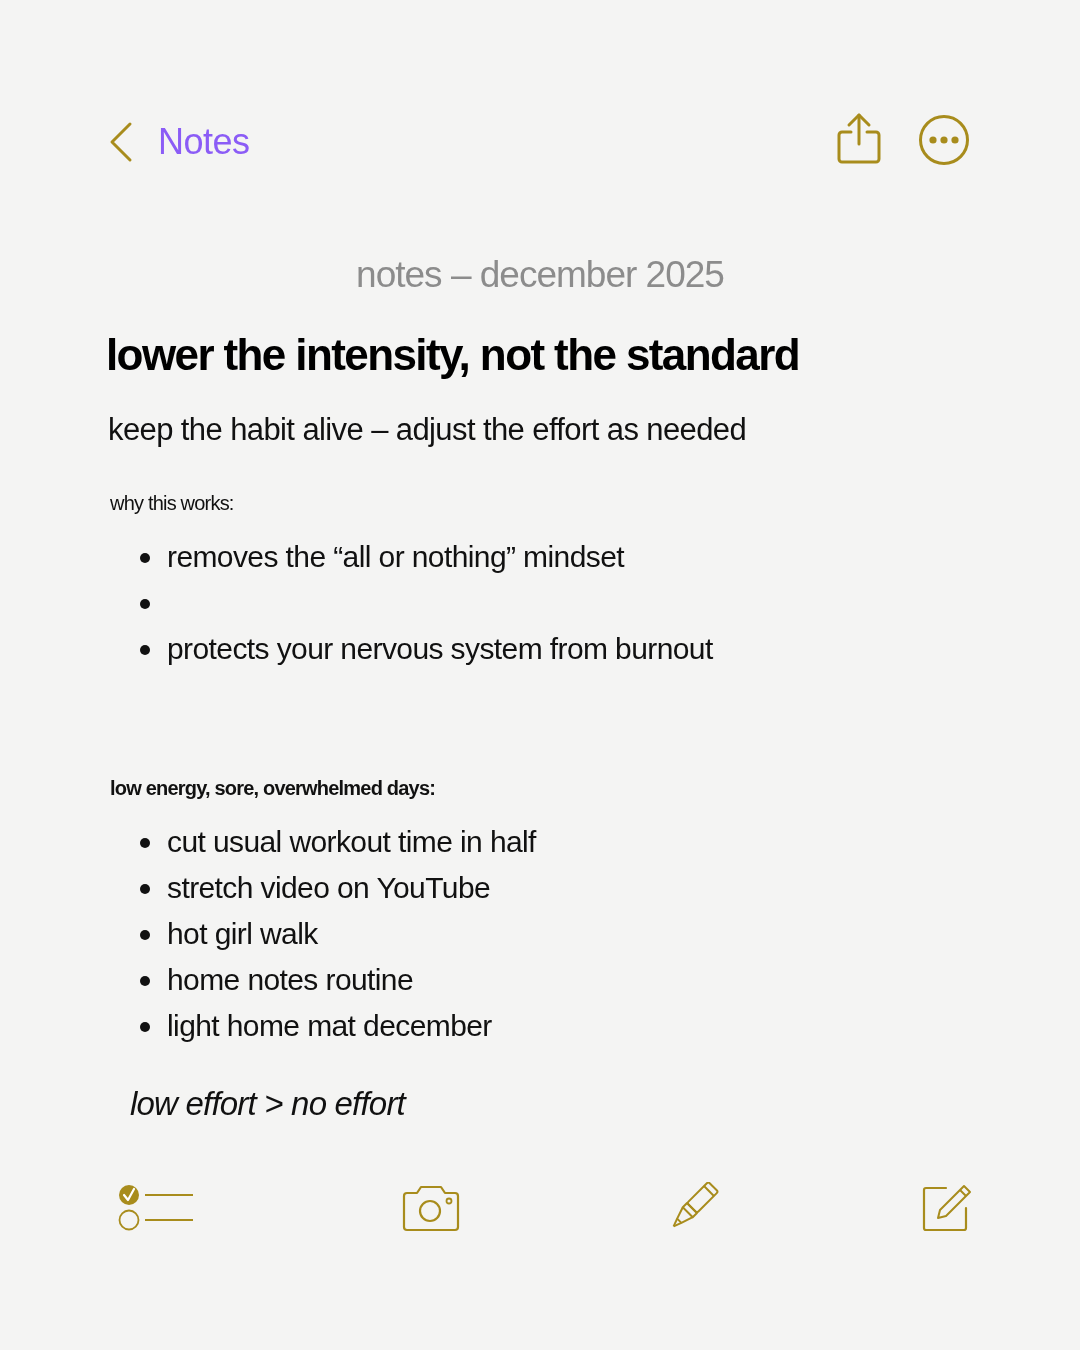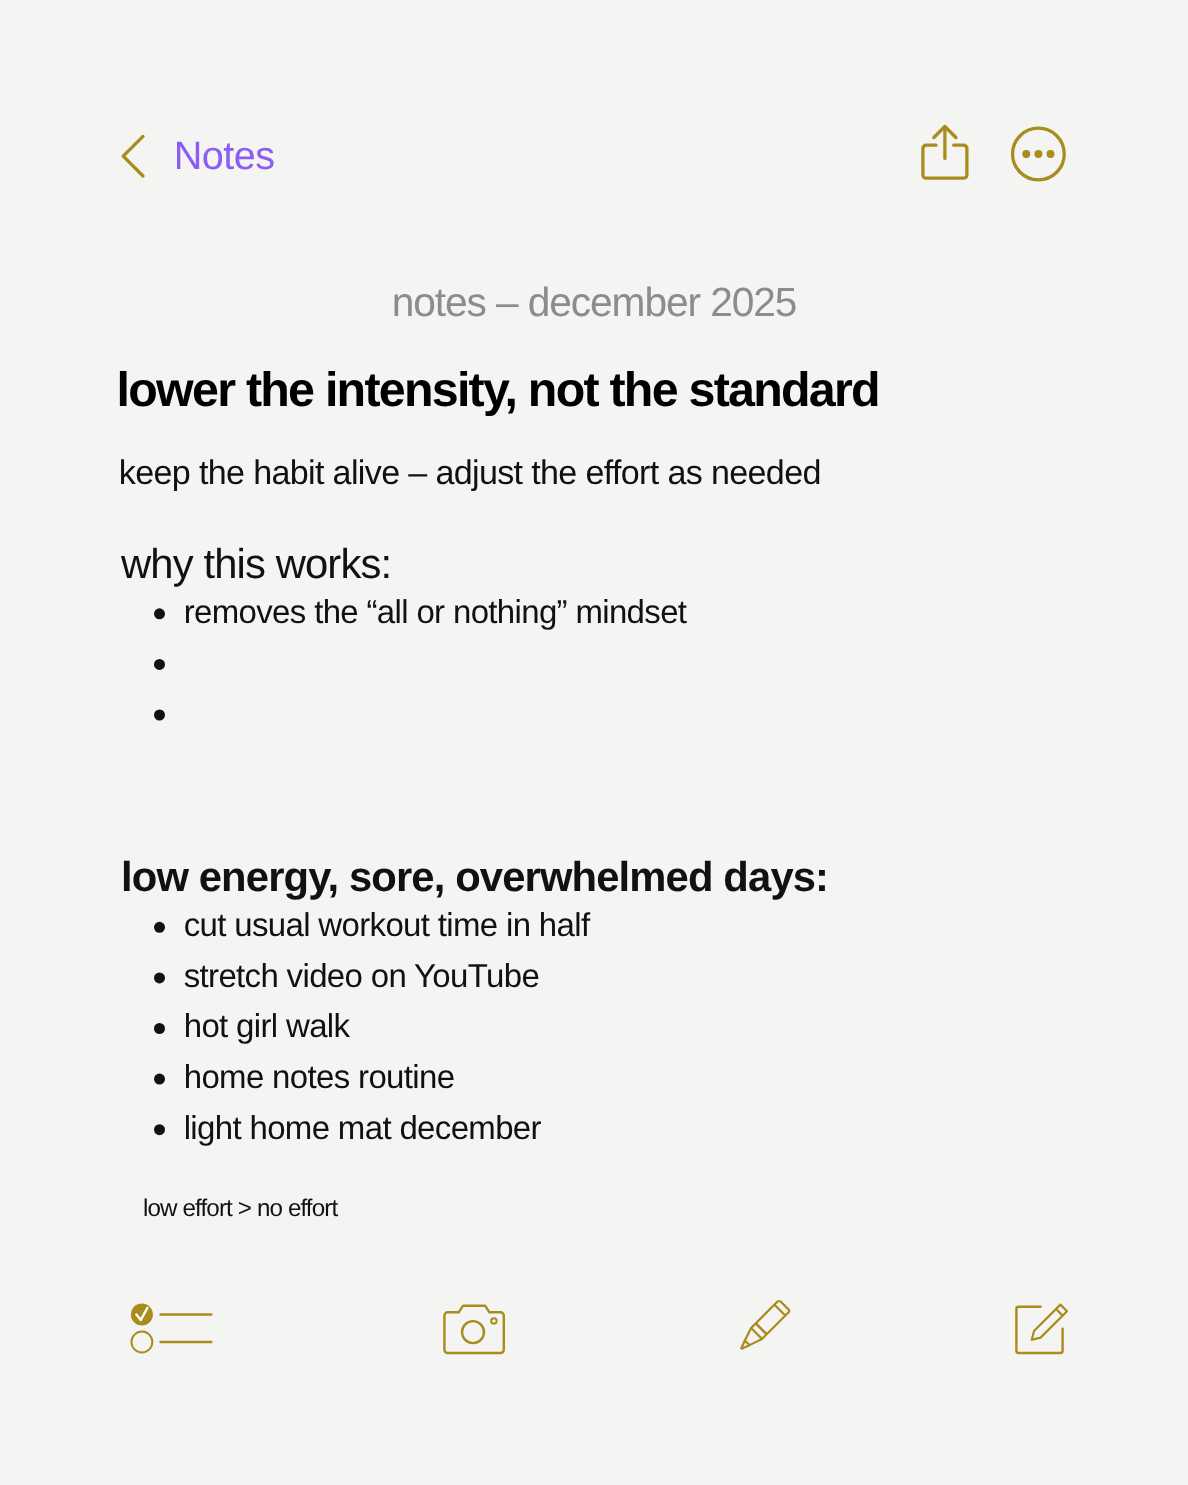--- a/index.html
+++ b/index.html
@@ -12,25 +12,25 @@
     }
     .topbar { position: absolute; left: 0; top: 0; width: 1080px; height: 200px; }
     .back-btn { position: absolute; left: 108px; top: 120px; display: flex; align-items: center; cursor: pointer; }
     .back-btn svg { width: 26px; height: 44px; }
     .back-label { font-size: 36px; color: #8b5cf6; margin-left: 24px; letter-spacing: -0.5px; line-height: 44px; }
     .share-btn { position: absolute; left: 836px; top: 110px; width: 46px; height: 56px; cursor: pointer; }
     .more-btn { position: absolute; left: 918px; top: 114px; width: 52px; height: 52px; cursor: pointer; }
     .date-line { position: absolute; left: 0; width: 1080px; top: 254px; text-align: center; font-size: 37px; color: #8c8c8c; letter-spacing: -1px; }
     .title { position: absolute; left: 106px; top: 330px; font-size: 44px; font-weight: bold; letter-spacing: -1.6px; color: #000; }
     .subtitle { position: absolute; left: 108px; top: 412px; font-size: 31px; letter-spacing: -0.6px; color: #111; }
-    .section-head { position: absolute; left: 110px; font-size: 38px; letter-spacing: -0.8px; color: #111; }
+    .section-head { position: absolute; left: 110px; font-size: 20px; letter-spacing: -0.8px; color: #111; }
     .list { position: absolute; left: 138px; margin: 0; padding: 0; list-style: none; }
     .list li { position: relative; height: 46px; line-height: 46px; font-size: 30px; letter-spacing: -0.6px; color: #111; padding-left: 29px; }
     .list li .dot { position: absolute; left: 2px; top: 19px; width: 10px; height: 10px; border-radius: 50%; background: #111; }
-    .closing { position: absolute; left: 130px; top: 1085px; font-size: 22px; letter-spacing: -0.8px; color: #111; text-align: center; }
+    .closing { position: absolute; left: 130px; top: 1085px; font-size: 33px; font-style: italic; letter-spacing: -0.8px; color: #111; text-align: center; }
     .toolbar-icon { position: absolute; cursor: pointer; }
   </style>
 </head>
 <body>
 
 <div class="topbar">
   <div class="back-btn">
     <svg viewBox="0 0 26 44">
       <polyline points="22,4 4,22 22,40" fill="none" stroke="#a88c1c" stroke-width="3" stroke-linecap="round" stroke-linejoin="round"></polyline>
     </svg>
@@ -52,21 +52,21 @@
 </div>
 
 <div class="date-line">notes – december 2025</div>
 <div class="title">lower the intensity, not the standard</div>
 <div class="subtitle">keep the habit alive – adjust the effort as needed</div>
 
 <div class="section-head" style="top:492px;">why this works:</div>
 <ul class="list" style="top:534px;">
   <li><span class="dot"></span><span>removes the “all or nothing” mindset</span></li>
   <li><span class="dot"></span></li>
-  <li><span class="dot"></span></li>
+  <li><span class="dot"></span><span>protects your nervous system from burnout</span></li>
 </ul>
 
 <div class="section-head" style="top:777px;font-weight:bold;">low energy, sore, overwhelmed days:</div>
 <ul class="list" style="top:819px;">
   <li><span class="dot"></span><span>cut usual workout time in half</span></li>
   <li><span class="dot"></span><span>stretch video on YouTube</span></li>
   <li><span class="dot"></span><span>hot girl walk</span></li>
   <li><span class="dot"></span><span>home notes routine</span></li>
   <li><span class="dot"></span><span>light home mat december</span></li>
 </ul>

